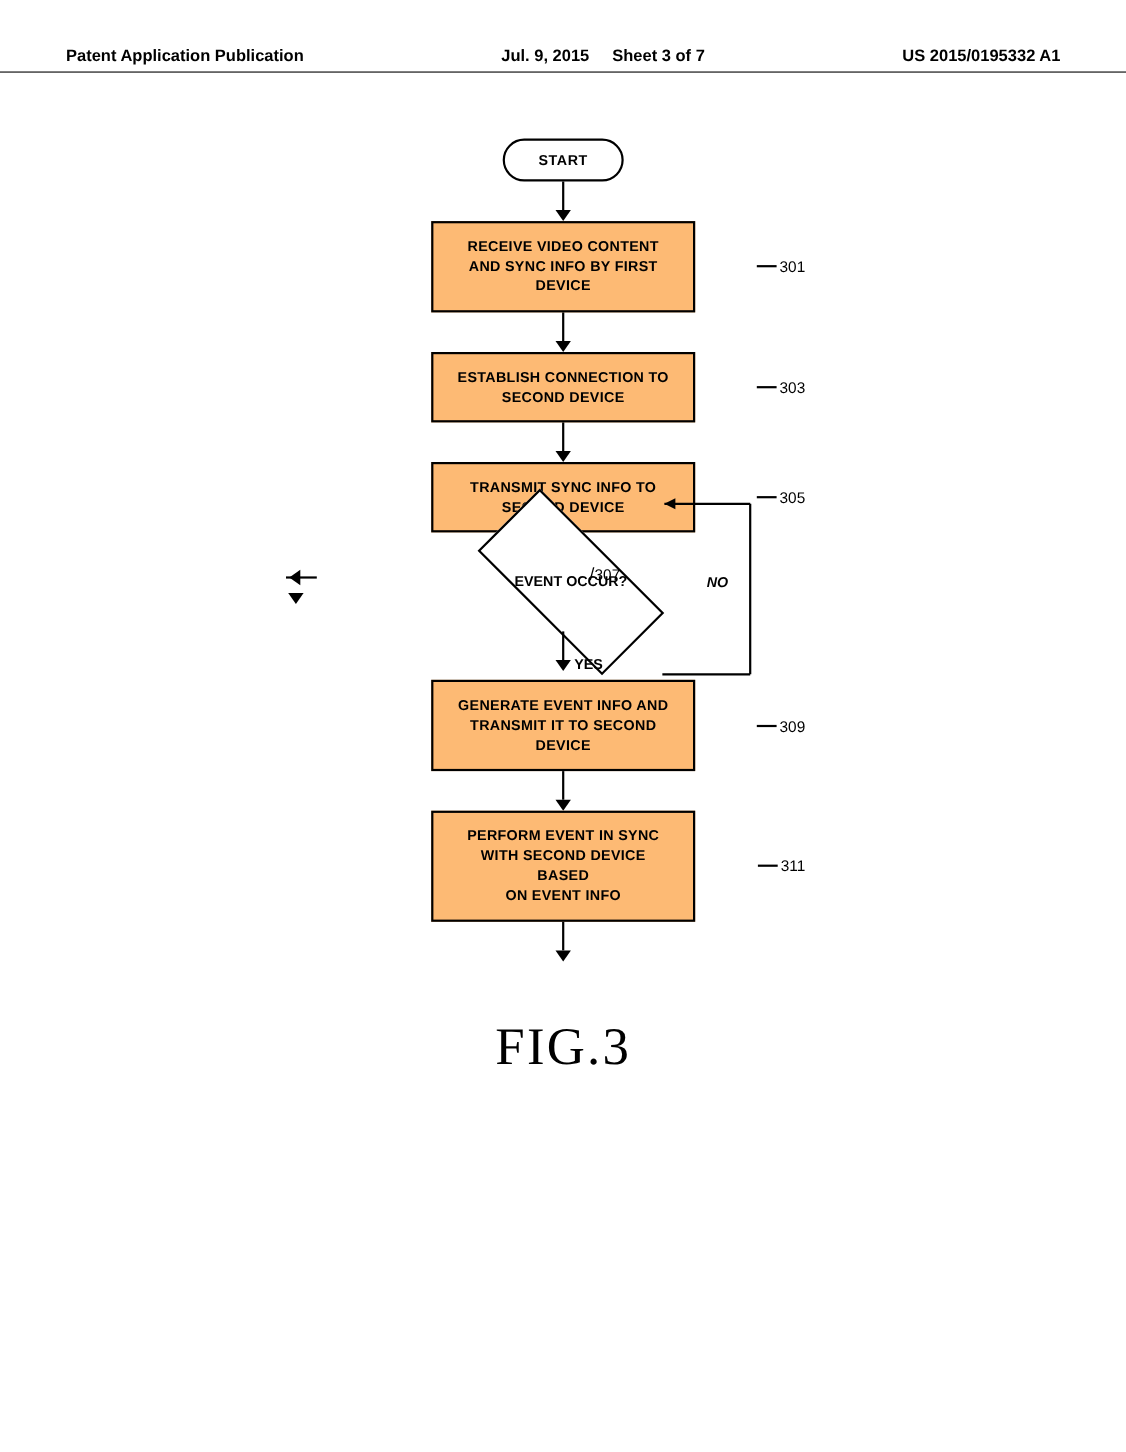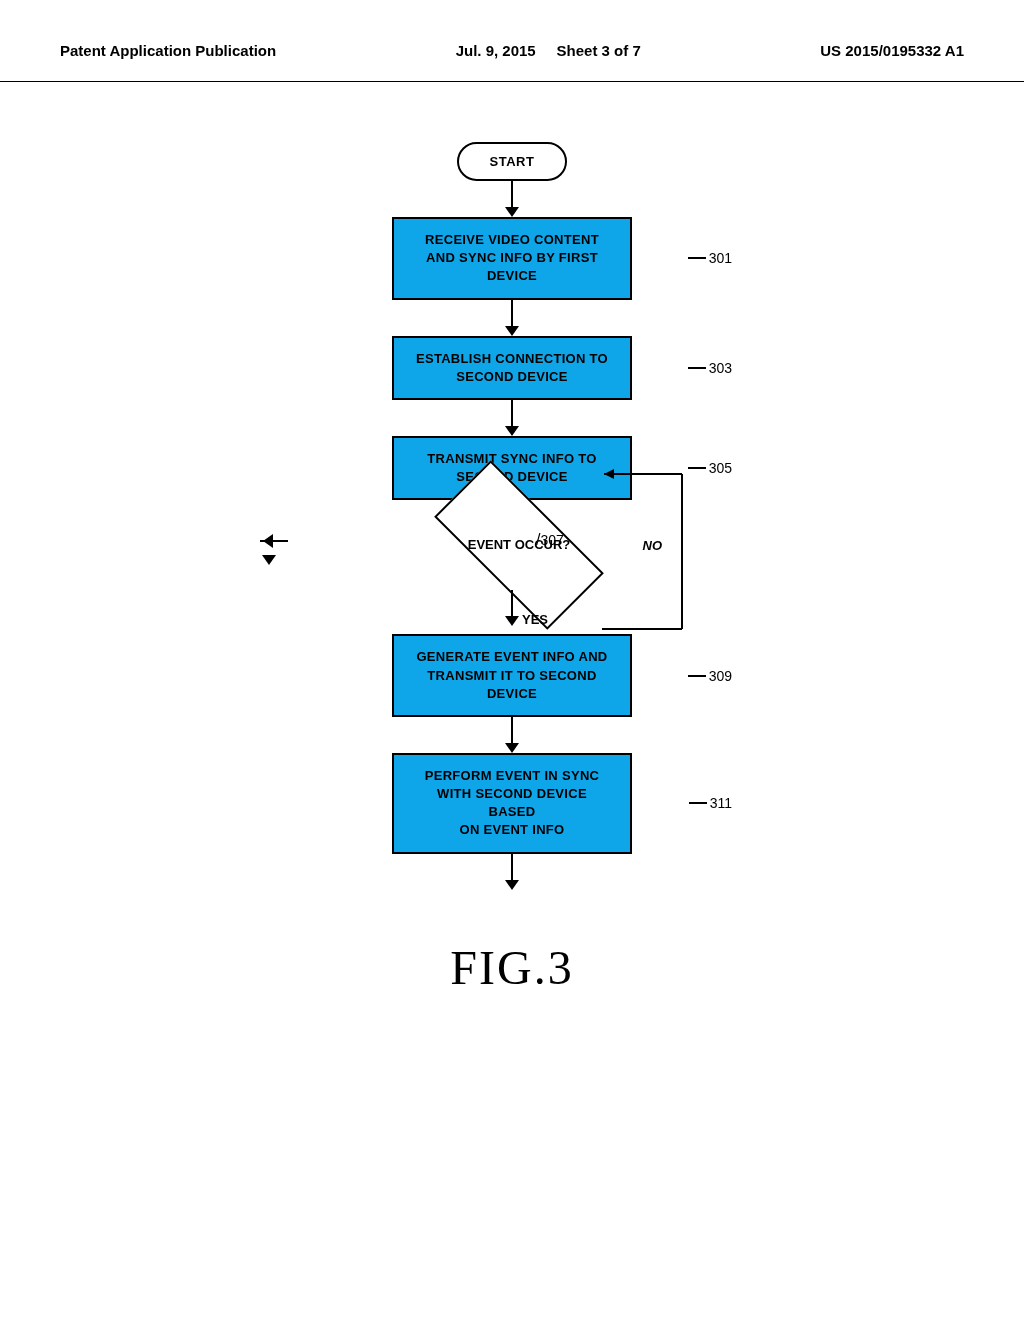--- a/index.html
+++ b/index.html
@@ -10,21 +10,21 @@
       min-height: 1320px;
       position: relative;
       overflow-x: hidden;
     }
 
     
     .header {
       display: flex;
       justify-content: space-between;
       align-items: flex-start;
-      padding: 40px 60px 20px 60px;
+      padding: 40px 60px 4px 60px;
       border-bottom: 1px solid #000;
     }
     .header-left {
       font-size: 15px;
       font-weight: bold;
       line-height: 1.4;
     }
     .header-center {
       font-size: 15px;
       font-weight: bold;
@@ -68,21 +68,21 @@
       letter-spacing: 0.5px;
     }
 
     
     .shape-rect {
       border: 2px solid #000;
       padding: 12px 18px;
       text-align: center;
       font-size: 13px;
       font-weight: bold;
-      background: #0ea5e9;
+      background: #fdba74;
       width: 240px;
       line-height: 1.4;
       letter-spacing: 0.3px;
     }
 
     
     .shape-diamond-wrapper {
       position: relative;
       width: 180px;
       height: 90px;

